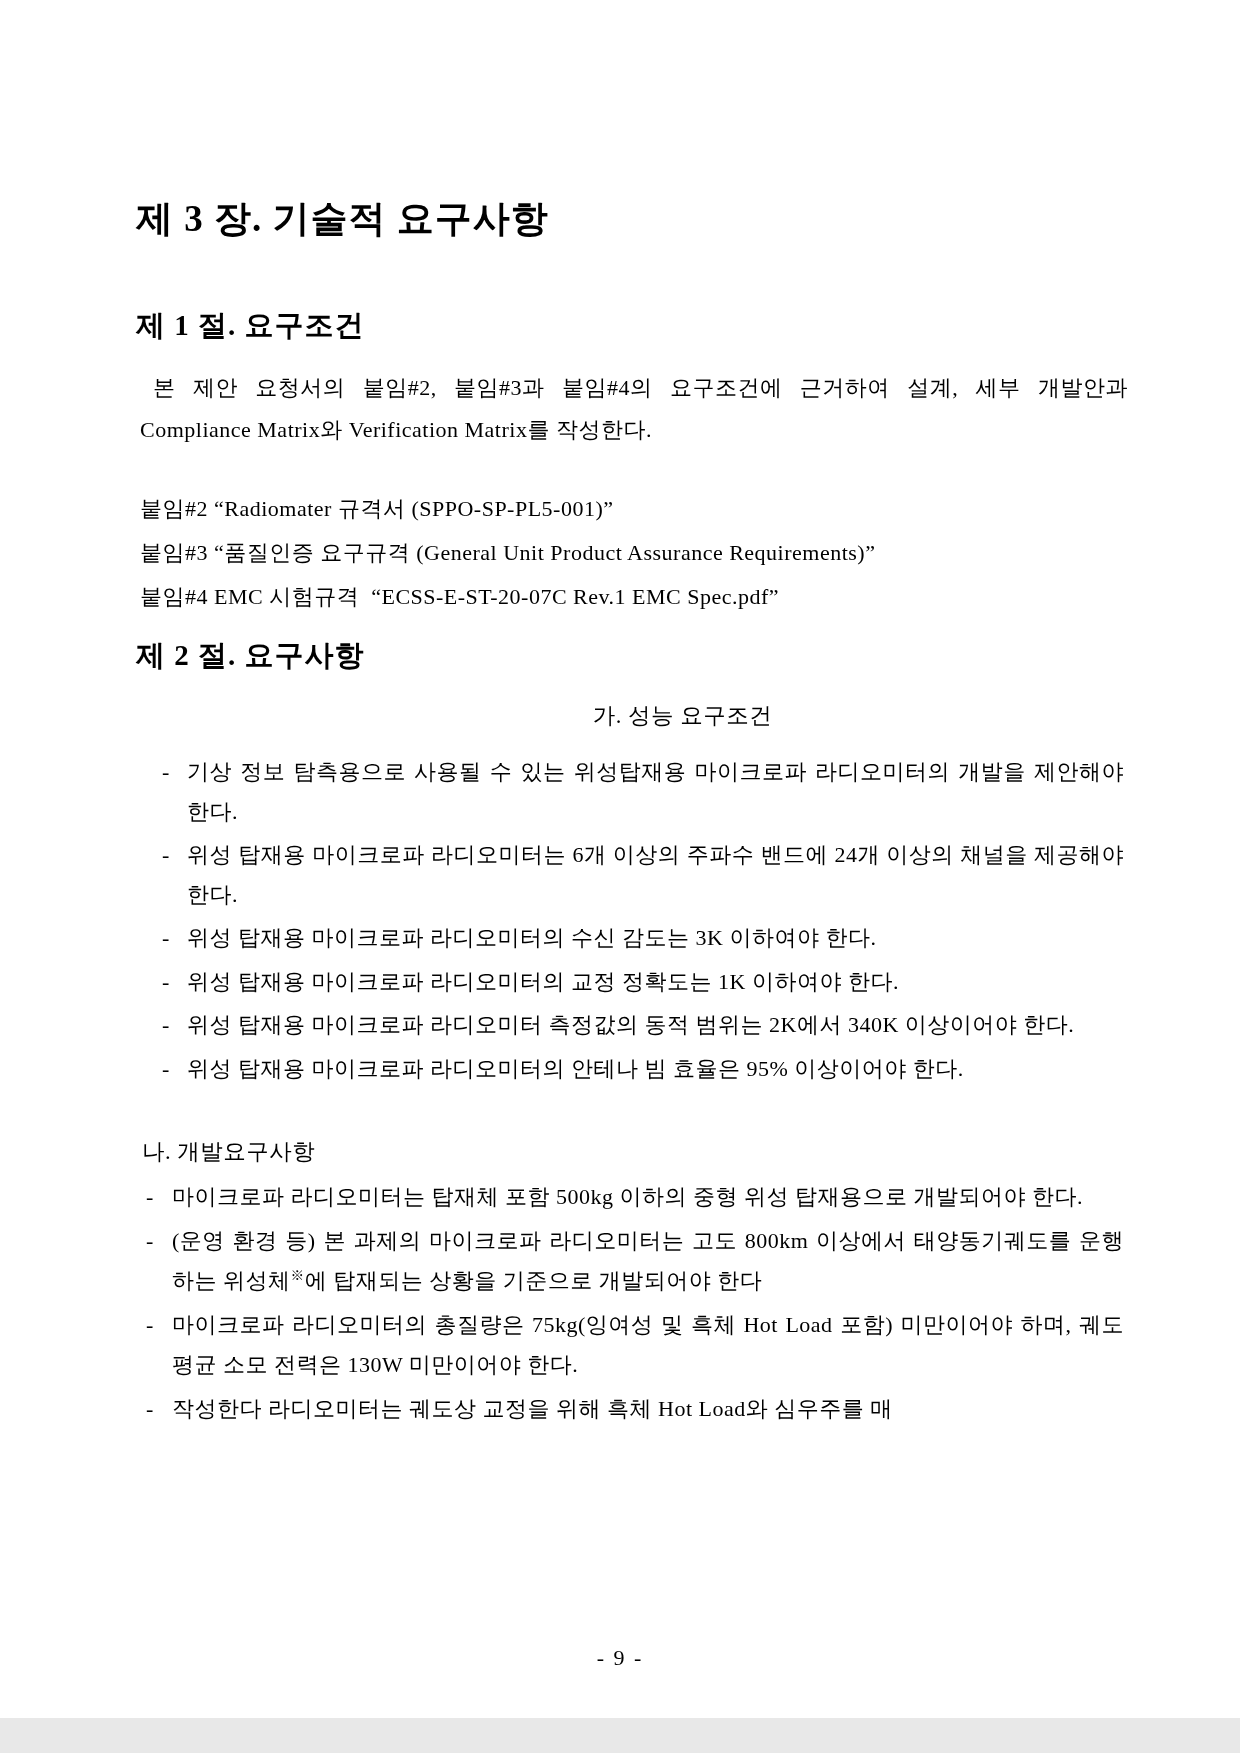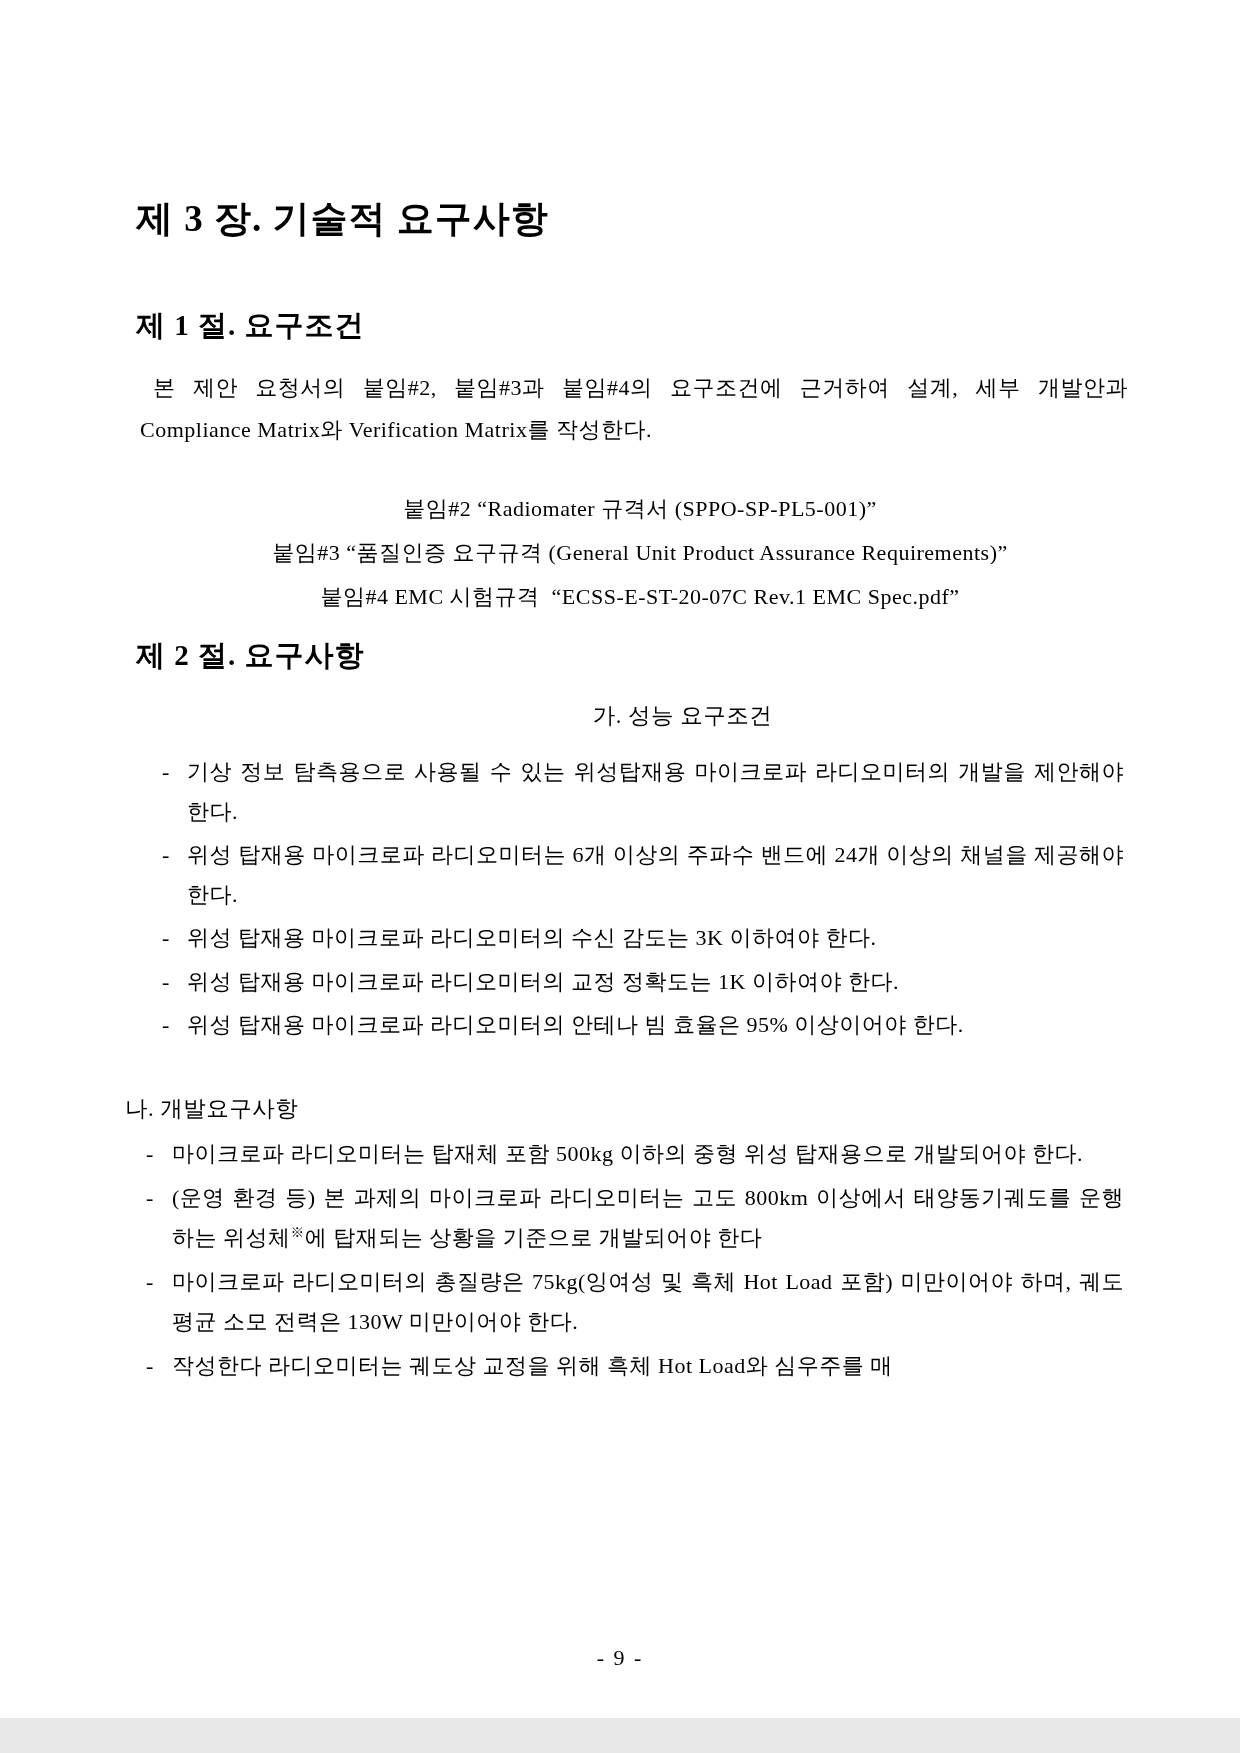--- a/index.html
+++ b/index.html
@@ -43,31 +43,30 @@
     text-align: justify;
   }
   .attachments {
     margin-top: 36px;
     padding: 0 100px 0 140px;
     line-height: 44px;
   }
   .attach-line {
     margin: 0;
     white-space: pre-wrap;
-    text-align: center;
   }
   .sub-label {
     margin: 0;
     padding-left: 125px;
     font-size: 22.5px;
     line-height: 40px;
     letter-spacing: 0.5px;
   }
   .sub-label-ga { margin-top: 21px; text-align: center; }
-  .sub-label-na { margin-top: 44px; }
+  .sub-label-na { margin-top: 44px; margin-left: 17px; }
   .bullets {
     line-height: 39.5px;
   }
   .bullets-ga {
     margin: 16px 0 0 158px;
     width: 970px;
   }
   .bullets-na {
     margin: 5px 0 0 142px;
     width: 986px;
@@ -120,20 +119,21 @@
 
   <h2 class="section section-2">제 2 절. 요구사항</h2>
 
   <p class="sub-label sub-label-ga">가. 성능 요구조건</p>
 
   <div class="bullets bullets-ga body-text">
     <p class="bullet"><span class="dash">-</span><span class="btext">기상 정보 탐측용으로 사용될 수 있는 위성탑재용 마이크로파 라디오미터의 개발을 제안해야 한다.</span></p>
     <p class="bullet"><span class="dash">-</span><span class="btext">위성 탑재용 마이크로파 라디오미터는 6개 이상의 주파수 밴드에 24개 이상의 채널을 제공해야 한다.</span></p>
     <p class="bullet"><span class="dash">-</span><span class="btext">위성 탑재용 마이크로파 라디오미터의 수신 감도는 3K 이하여야 한다.</span></p>
     <p class="bullet"><span class="dash">-</span><span class="btext">위성 탑재용 마이크로파 라디오미터의 교정 정확도는 1K 이하여야 한다.</span></p>
+    <p class="bullet"><span class="dash">-</span><span class="btext">위성 탑재용 마이크로파 라디오미터 측정값의 동적 범위는 2K에서 340K 이상이어야 한다.</span></p>
     <p class="bullet"><span class="dash">-</span><span class="btext">위성 탑재용 마이크로파 라디오미터의 안테나 빔 효율은 95% 이상이어야 한다.</span></p>
   </div>
 
   <p class="sub-label sub-label-na">나. 개발요구사항</p>
 
   <div class="bullets bullets-na body-text">
     <p class="bullet"><span class="dash">-</span><span class="btext">마이크로파 라디오미터는 탑재체 포함 500kg 이하의 중형 위성 탑재용으로 개발되어야 한다.</span></p>
     <p class="bullet"><span class="dash">-</span><span class="btext">(운영 환경 등) 본 과제의 마이크로파 라디오미터는 고도 800km 이상에서 태양동기궤도를 운행하는 위성체<sup>※</sup>에 탑재되는 상황을 기준으로 개발되어야 한다</span></p>
     <p class="bullet"><span class="dash">-</span><span class="btext">마이크로파 라디오미터의 총질량은 75kg(잉여성 및 흑체 Hot Load 포함) 미만이어야 하며, 궤도 평균 소모 전력은 130W 미만이어야 한다.</span></p>
     <p class="bullet"><span class="dash">-</span><span class="btext">작성한다 라디오미터는 궤도상 교정을 위해 흑체 Hot Load와 심우주를 매</span></p>

